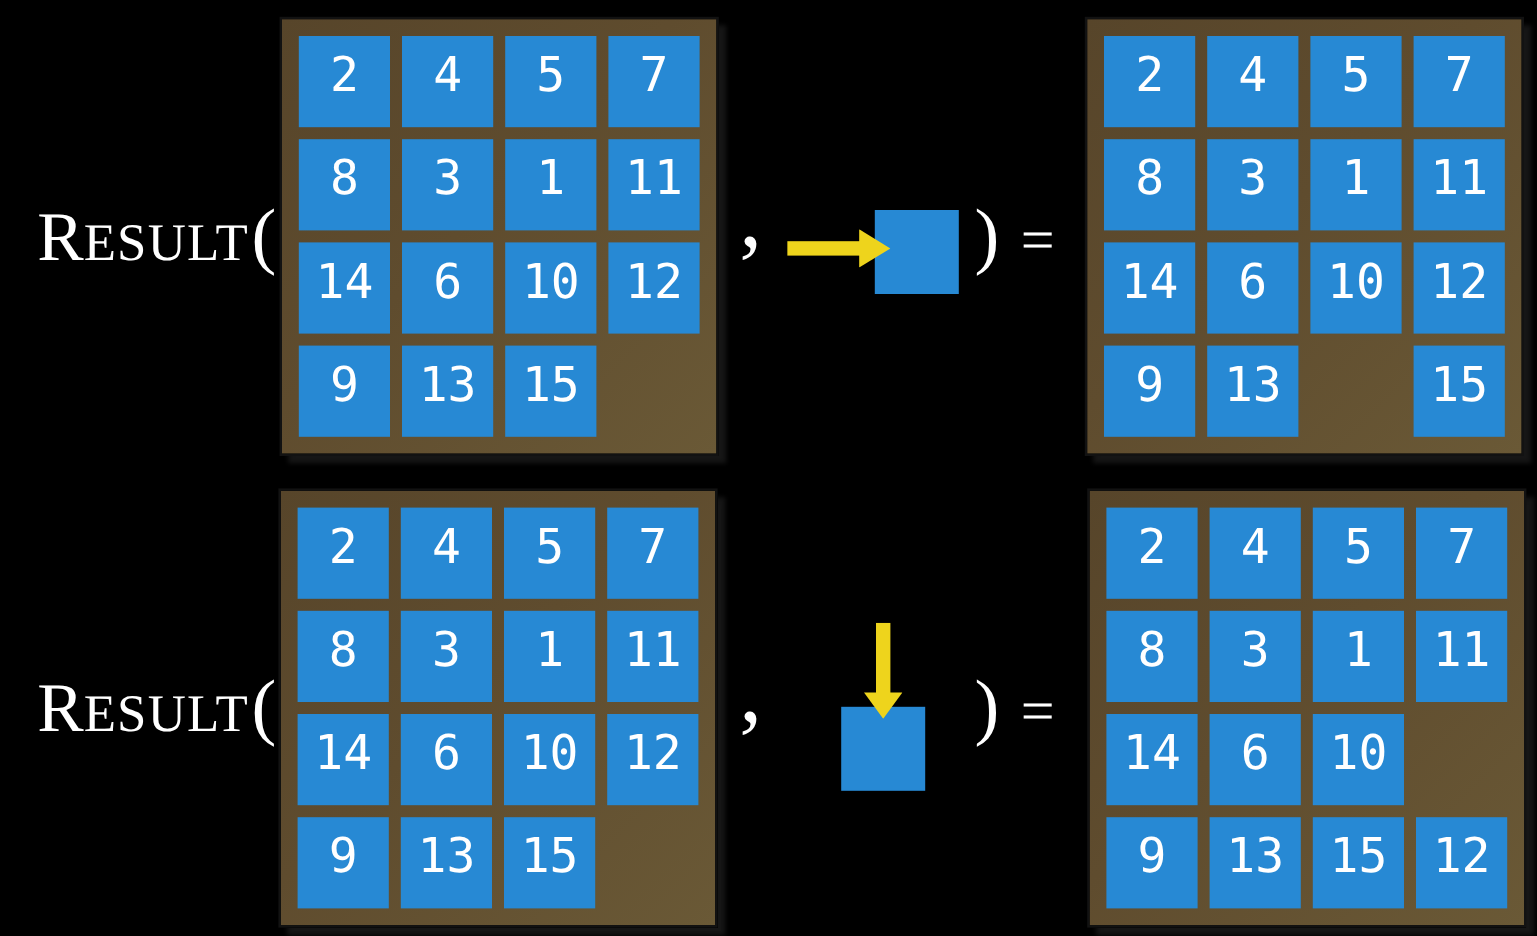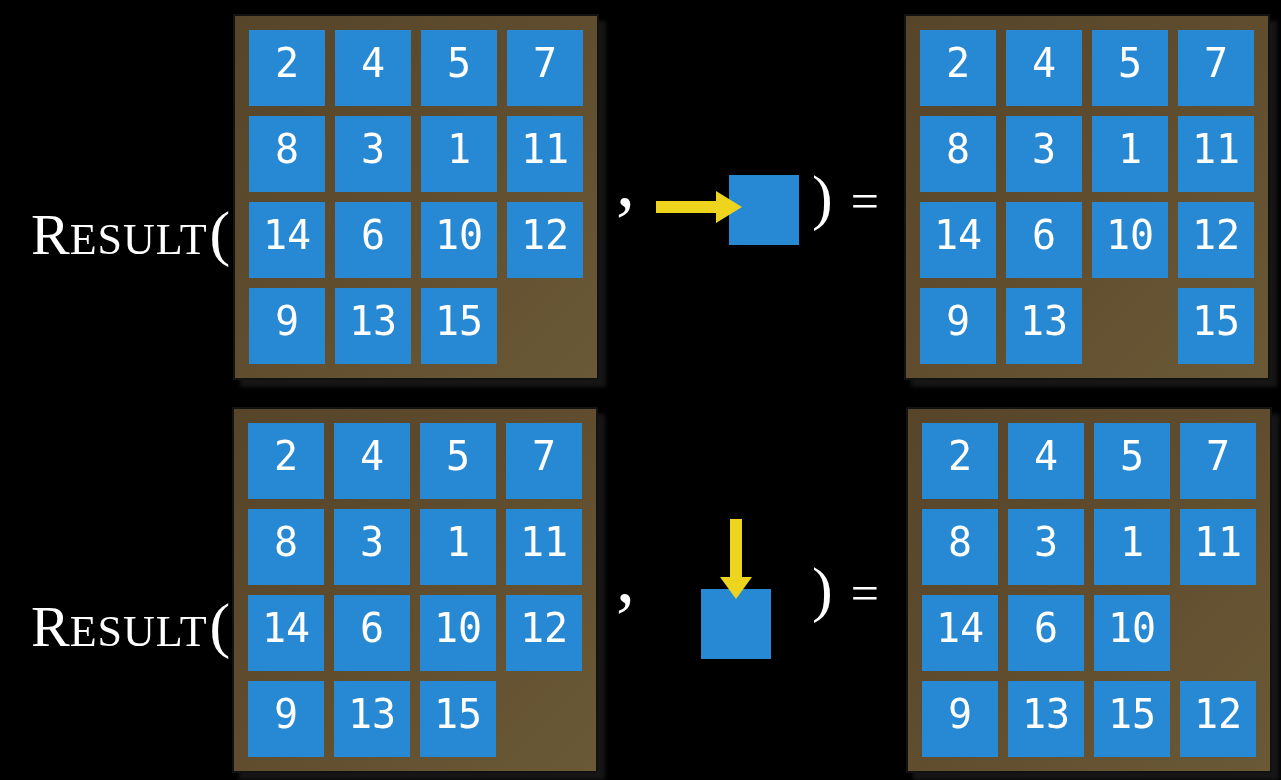--- a/index.html
+++ b/index.html
@@ -37,21 +37,20 @@
     font-size: 40px;
   }
   .cell.blank { background: transparent; }
 
   
   .func {
     position: absolute;
     color: var(--text, #fff);
     line-height: 1;
     white-space: nowrap;
-    margin-top: 36px;
   }
   .func .cap   { font-size: 58px; }
   .func .small { font-size: 44px; letter-spacing: 1px; }
   .func .paren { font-size: 62px; margin-left: 2px; }
 
   .comma {
     position: absolute;
     color: var(--text, #fff);
     font-size: 76px;
     line-height: 1;

